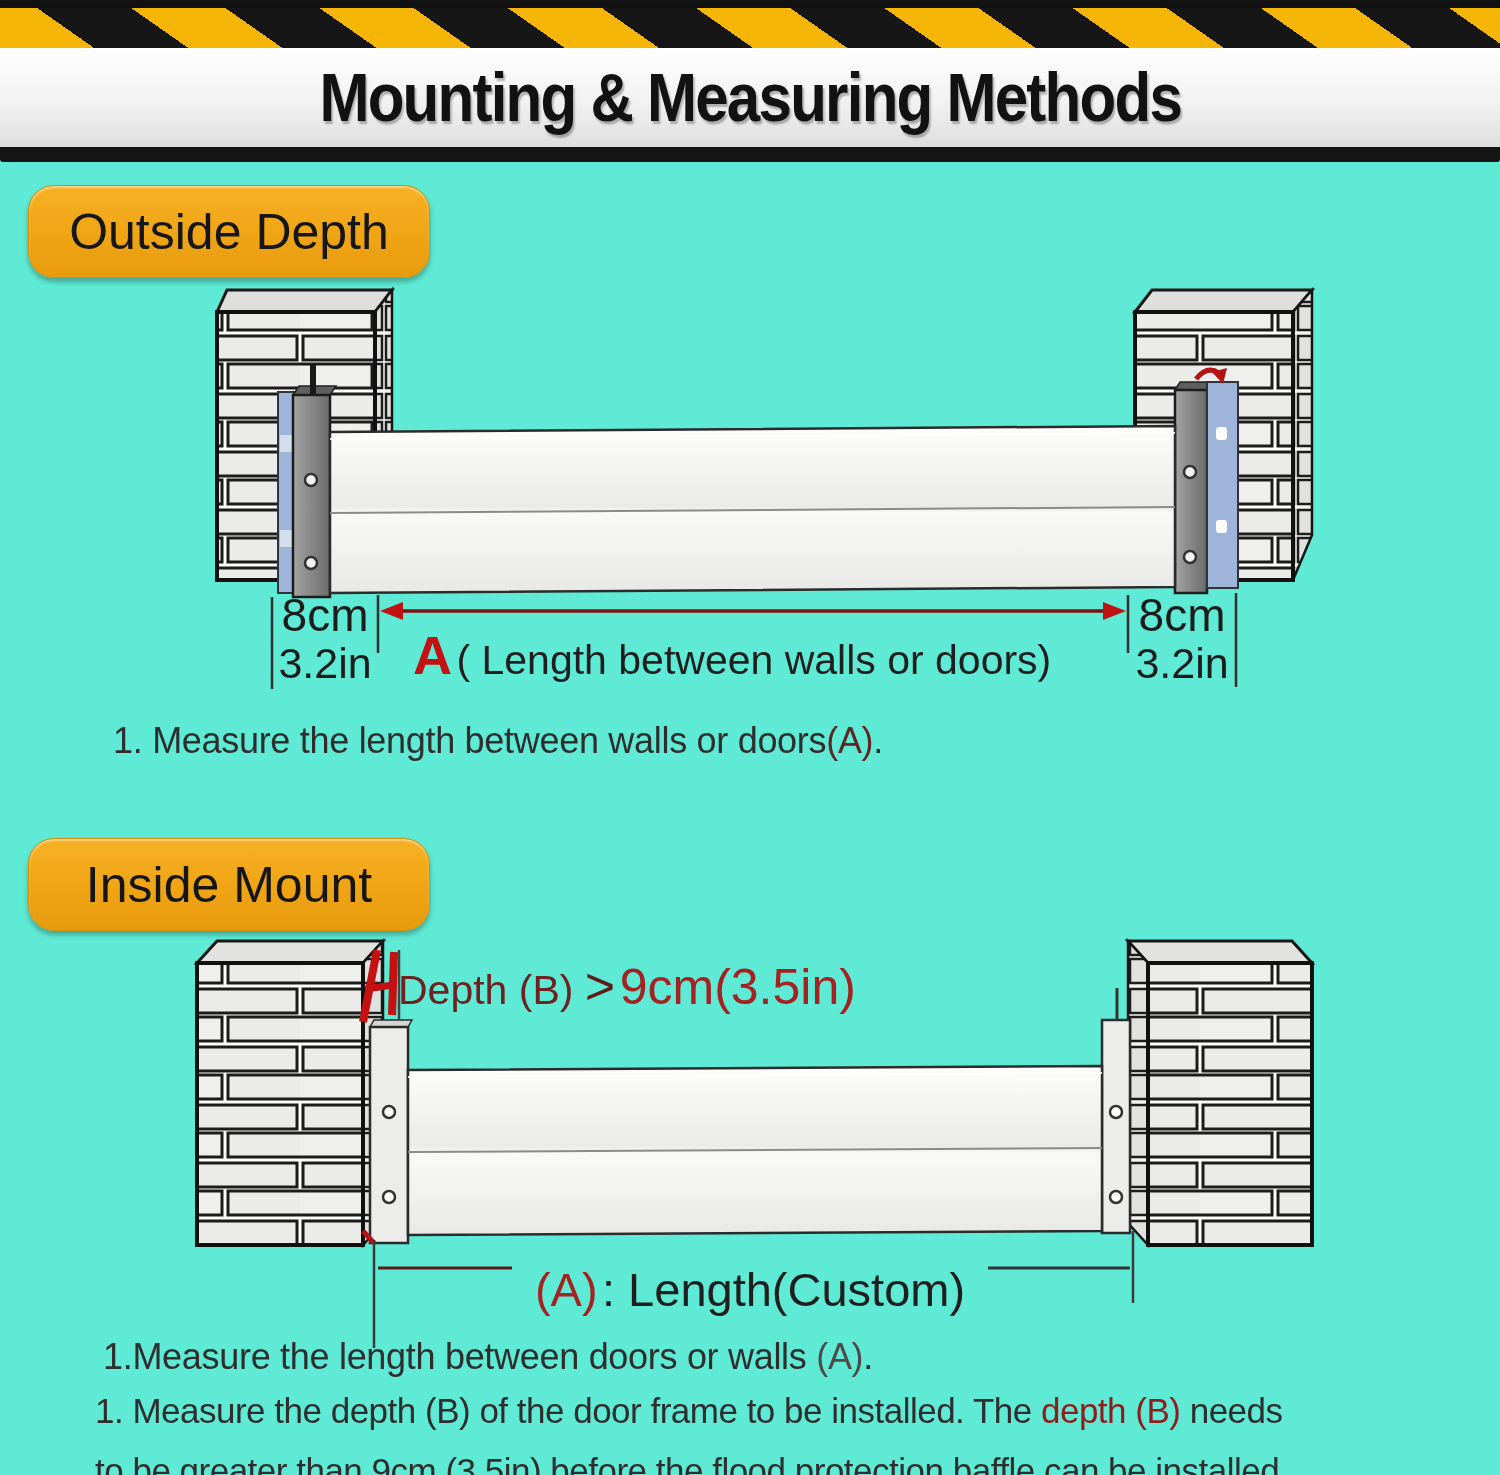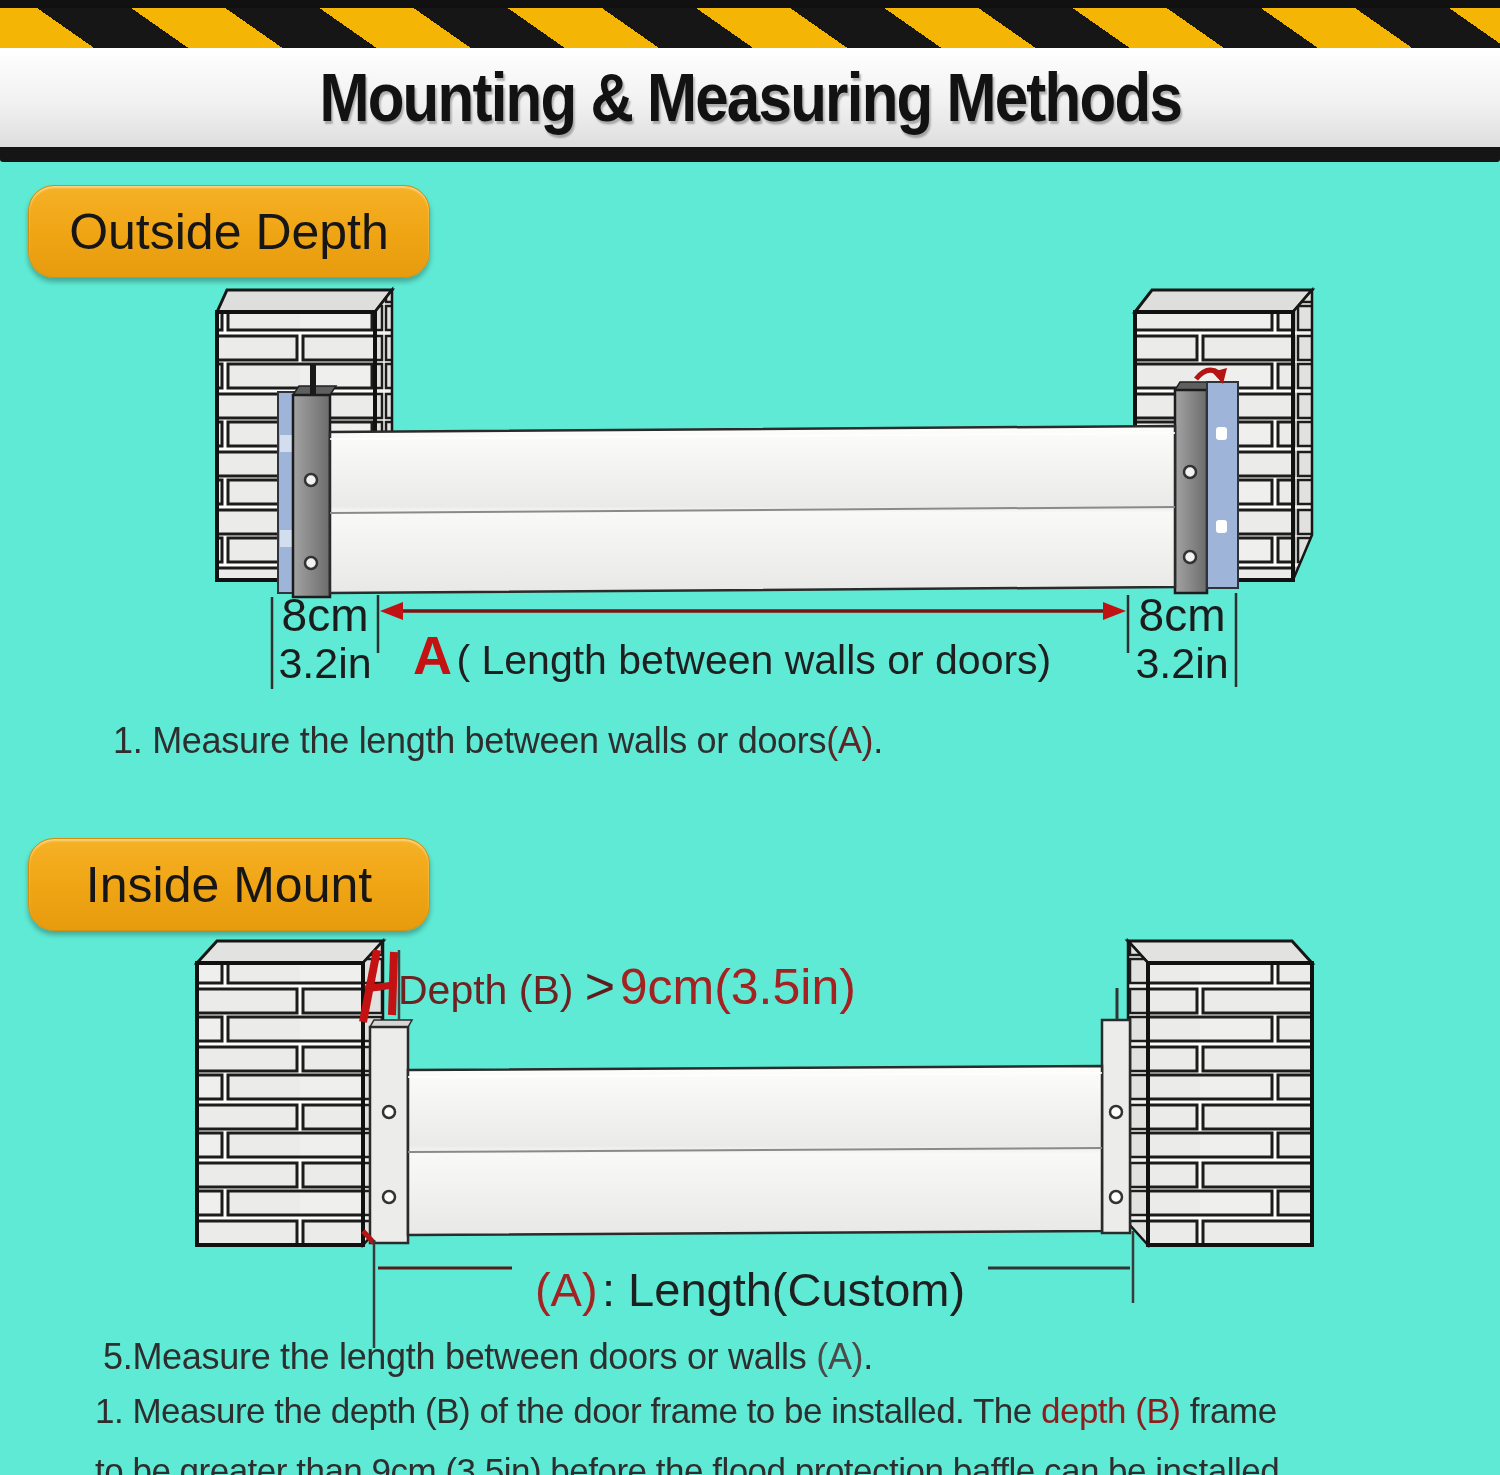--- a/index.html
+++ b/index.html
@@ -232,22 +232,22 @@
       <line x1="378" y1="340" x2="512" y2="340" stroke="#5a1a1a" stroke-width="3"></line>
       <line x1="988" y1="340" x2="1130" y2="340" stroke="#333" stroke-width="3"></line>
       <text x="750" y="378" text-anchor="middle">
         <tspan font-size="47" fill="#a52222">(A)</tspan>
         <tspan font-size="47" fill="#1f1f1f">: Length(Custom)</tspan>
       </text>
     </g>
   </svg>
 
   <div class="step" style="left:103px;top:1336px;">
-    <span>5.Measure the length between doors or walls </span><span class="acc-gray">(A)</span><span>.</span>
+    <span>1.Measure the length between doors or walls </span><span class="acc-gray">(A)</span><span>.</span>
   </div>
   <div class="step small" style="left:95px;top:1391px;">
-    <span>1. Measure the depth (B) of the door frame to be installed. The </span><span class="acc-maroon">depth (B)</span><span> frame</span>
+    <span>1. Measure the depth (B) of the door frame to be installed. The </span><span class="acc-maroon">depth (B)</span><span> needs</span>
   </div>
   <div class="step small" style="left:95px;top:1451px;">
     <span>to be greater than 9cm (3.5in) before the flood protection baffle can be installed.</span>
   </div>
 
 </div>
 
 </body></html>

